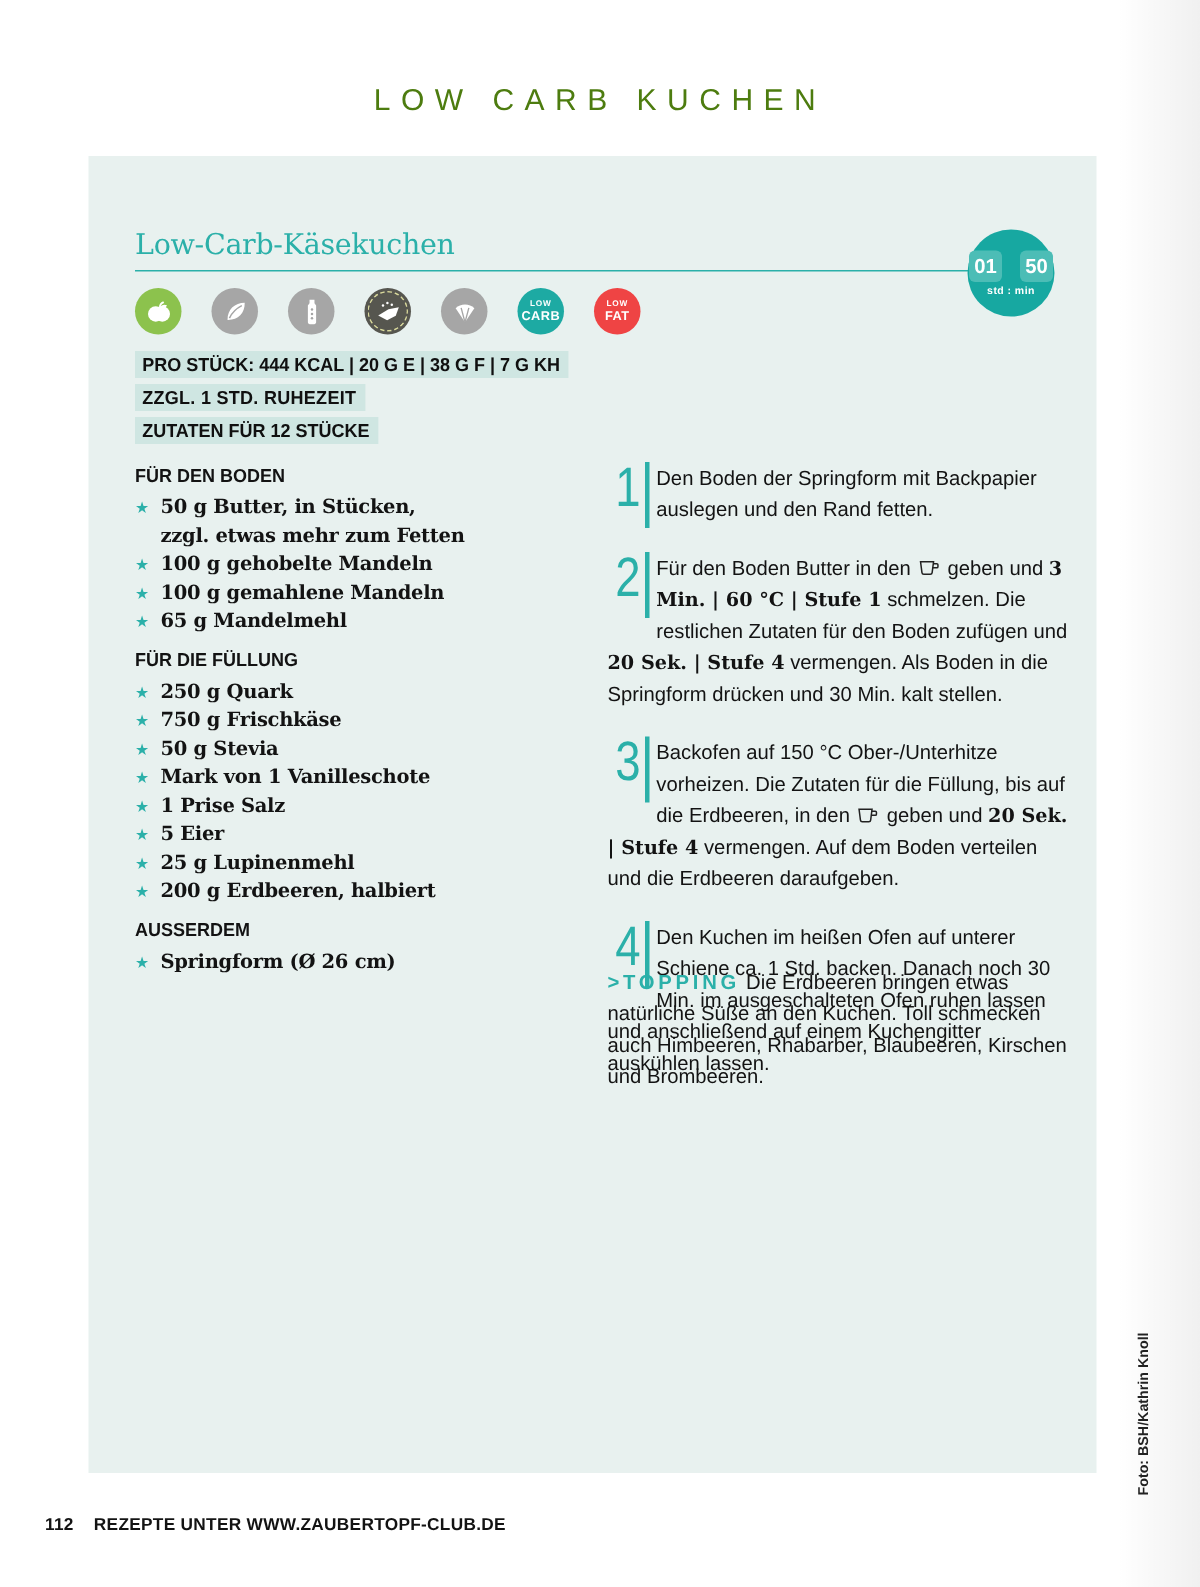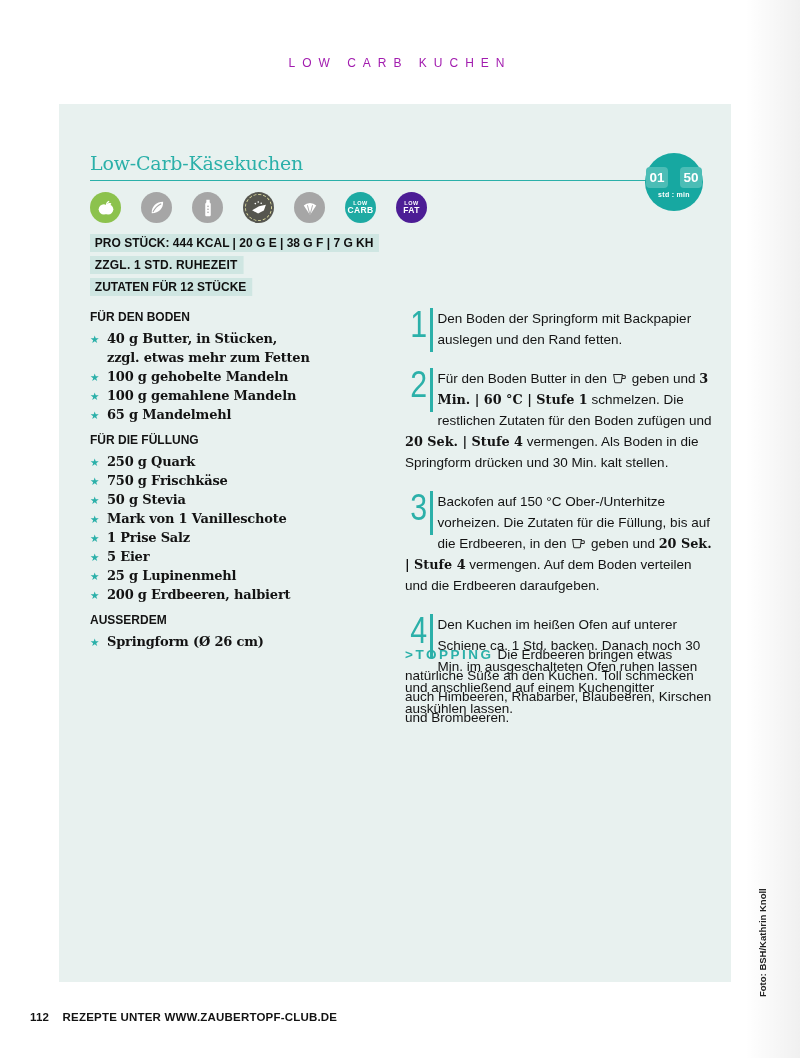--- a/index.html
+++ b/index.html
@@ -7,21 +7,21 @@
     width:800px;height:1058px;position:relative;background:#ffffff;
     font-family:"Liberation Sans",sans-serif;color:#131313;
     -webkit-font-smoothing:antialiased;overflow:hidden;
   }
   .page-shade{position:absolute;top:0;right:0;width:55px;height:100%;
     background:linear-gradient(to right,rgba(0,0,0,0),rgba(0,0,0,0.06));pointer-events:none;}
 
   
   .header-title{
     position:absolute;top:56px;left:0;width:800px;text-align:center;
-    color:#a21caf;font-size:12px;font-weight:normal;letter-spacing:7px;margin:0;
+    color:#4d7c0f;font-size:20px;font-weight:normal;letter-spacing:7px;margin:0;
   }
 
   
   .panel{position:absolute;left:59px;top:104px;width:672px;height:878px;background:#e8f1ef;}
 
   
   .recipe-title{
     position:absolute;left:31px;top:48px;margin:0;
     font-family:"DejaVu Serif","Liberation Serif",serif;font-weight:normal;
     font-size:19px;color:#2bb0a9;letter-spacing:-0.2px;
@@ -157,35 +157,35 @@
       <span class="dicon" style="background: rgb(166, 166, 166);">
         <svg viewBox="0 0 24 24">
           <path fill="#fff" d="M12 19.5 5.2 9.2A9.8 9.8 0 0 1 18.8 9.2z"></path>
           <path d="M12 19.5 9.2 9M12 19.5l2.8-10.5" stroke="#a6a6a6" stroke-width="1" fill="none"></path>
         </svg>
       </span>
       <span class="dicon" style="background: rgb(29, 170, 163);">
         <span class="t1">LOW</span>
         <span class="t2">CARB</span>
       </span>
-      <span class="dicon" style="background: #4c1d95;">
+      <span class="dicon" style="background: #ef4444;">
         <span class="t1">LOW</span>
         <span class="t2">FAT</span>
       </span>
     </div>
 
   <div class="info-lines" id="infoLines">
       <div class="info-line">PRO STÜCK: 444 KCAL | 20 G E | 38 G F | 7 G KH</div>
       <div class="info-line heavy">ZZGL. 1 STD. RUHEZEIT</div>
       <div class="info-line">ZUTATEN FÜR 12 STÜCKE</div>
     </div>
 
   <div class="ingredients" id="ingredients">
       <h3 class="ing-head">FÜR DEN BODEN</h3>
-      <p class="ing-item"><span class="star">★</span><span>40 g Butter, in Stücken,
+      <p class="ing-item"><span class="star">★</span><span>50 g Butter, in Stücken,
 zzgl. etwas mehr zum Fetten</span></p>
       <p class="ing-item"><span class="star">★</span><span>100 g gehobelte Mandeln</span></p>
       <p class="ing-item"><span class="star">★</span><span>100 g gemahlene Mandeln</span></p>
       <p class="ing-item"><span class="star">★</span><span>65 g Mandelmehl</span></p>
       <h3 class="ing-head">FÜR DIE FÜLLUNG</h3>
       <p class="ing-item"><span class="star">★</span><span>250 g Quark</span></p>
       <p class="ing-item"><span class="star">★</span><span>750 g Frischkäse</span></p>
       <p class="ing-item"><span class="star">★</span><span>50 g Stevia</span></p>
       <p class="ing-item"><span class="star">★</span><span>Mark von 1 Vanilleschote</span></p>
       <p class="ing-item"><span class="star">★</span><span>1 Prise Salz</span></p>

